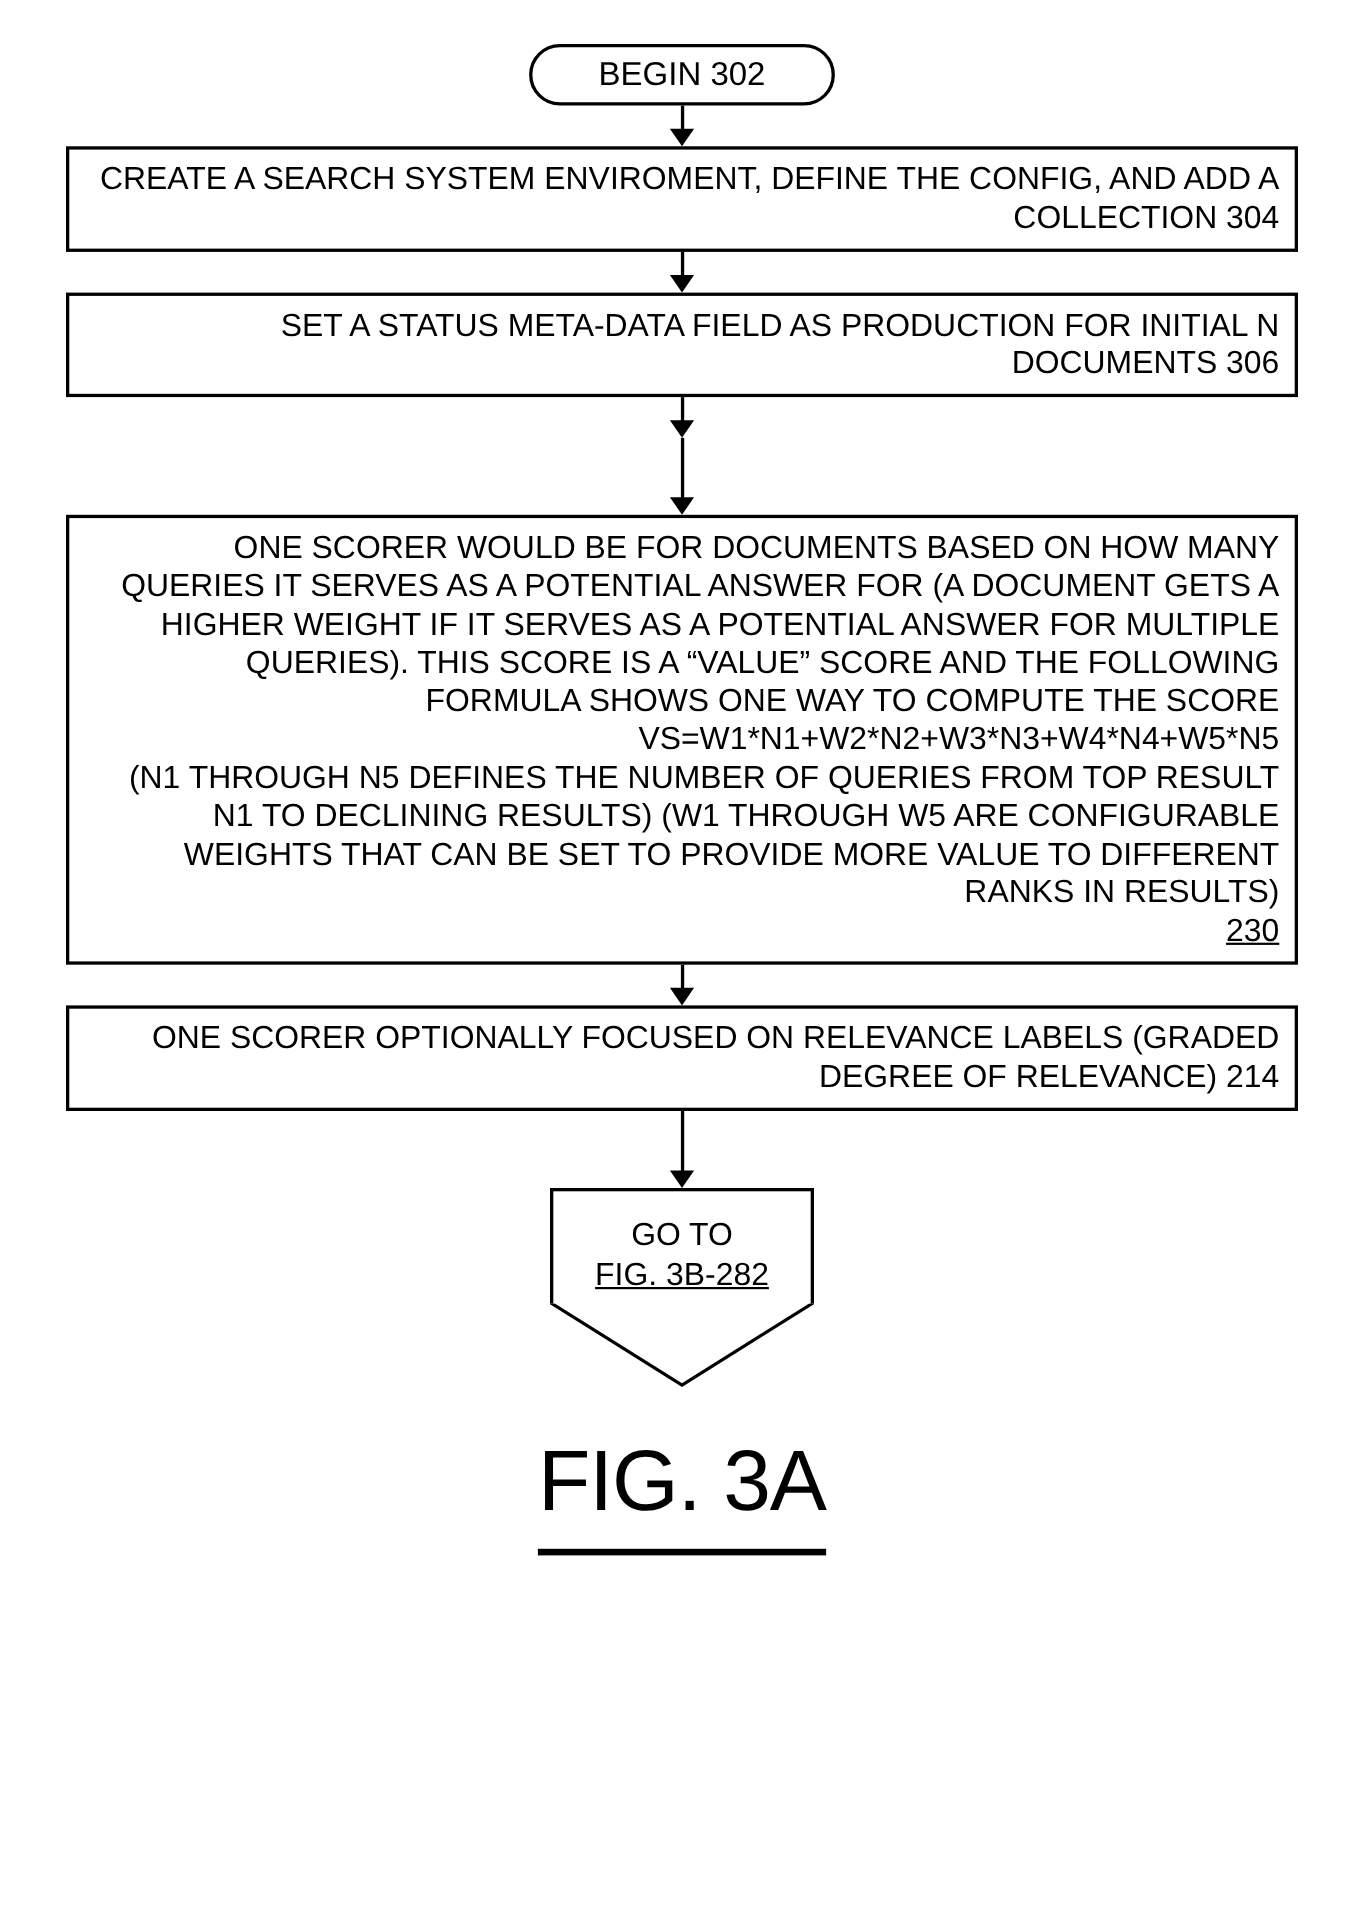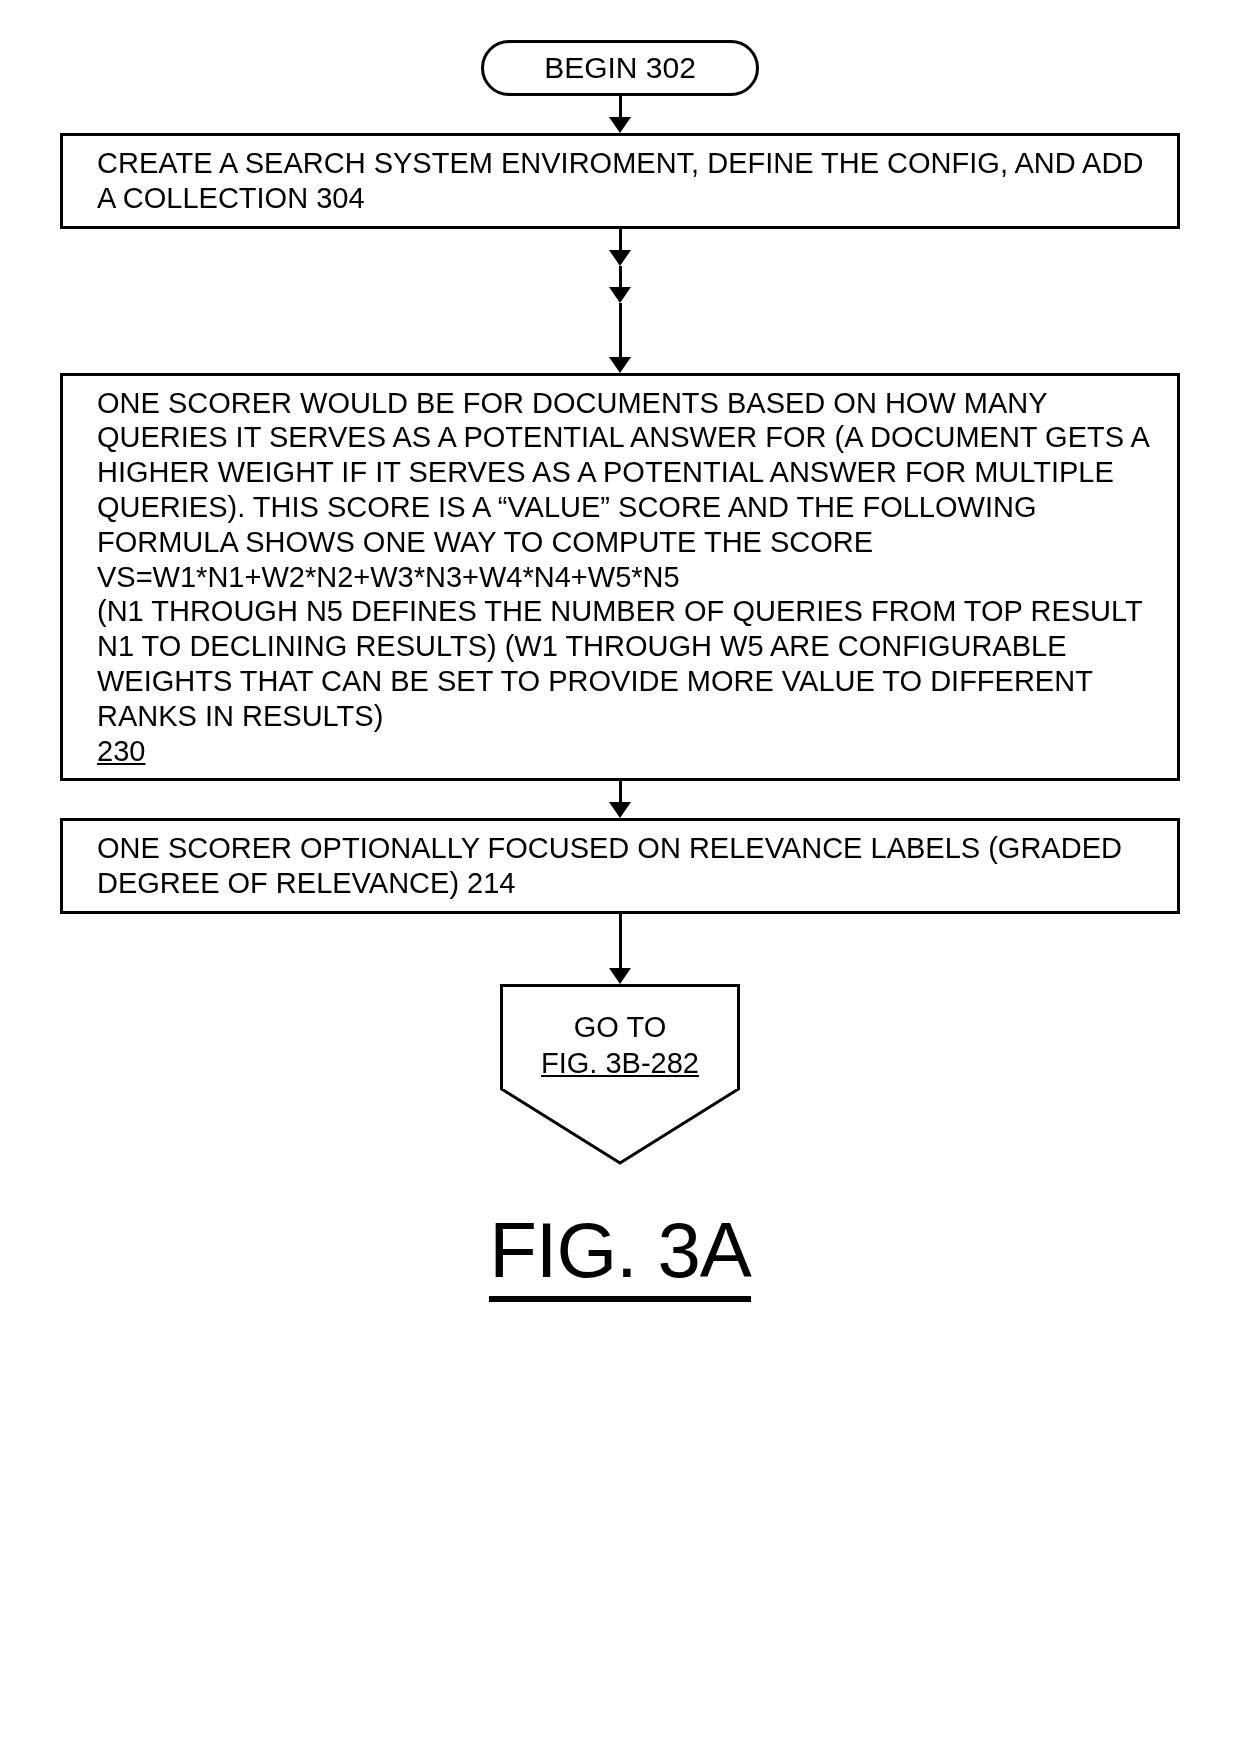--- a/index.html
+++ b/index.html
@@ -30,22 +30,21 @@
     .process {
       border: 3px solid #000;
       padding: 10px 14px;
       font-size: 29px;
       text-align: center;
       background: #fff;
       width: 100%;
       line-height: 1.2;
     }
     .process-inner {
-      text-align: left;
-      margin-left: 20px;
+      text-align: right;
     }
     .process .ref {
       text-decoration: underline;
     }
     .arrow {
       display: flex;
       flex-direction: column;
       align-items: center;
     }
     .arrow-short .line {
@@ -98,21 +97,21 @@
       width: 100%;
       height: 100%;
     }
     .caption {
       margin-top: 20px;
       font-size: 78px;
       font-weight: 400;
       letter-spacing: -1px;
       text-align: center;
       border-bottom: 6px solid #000;
-      padding-bottom: 0px;
+      padding-bottom: 16px;
       display: inline-block;
     }
     .caption-wrap {
       text-align: center;
       margin-top: 18px;
     }
   </style>
 </head>
 <body>
 
@@ -129,20 +128,23 @@
 
   <div class="process">
     <div class="process-inner">CREATE A SEARCH SYSTEM ENVIROMENT, DEFINE THE CONFIG, AND ADD A COLLECTION 304</div>
   </div>
 
   <div class="arrow arrow-short">
     <div class="line"></div>
       <div class="arrowhead"></div>
   </div>
 
+  <div class="process">
+    <div class="process-inner">SET A STATUS META-DATA FIELD AS PRODUCTION FOR INITIAL N DOCUMENTS 306</div>
+  </div>
 
   <div class="arrow arrow-short">
     <div class="line"></div>
       <div class="arrowhead"></div>
   </div>
 
 
   <div class="arrow arrow-medium">
     <div class="line"></div>
       <div class="arrowhead"></div>

